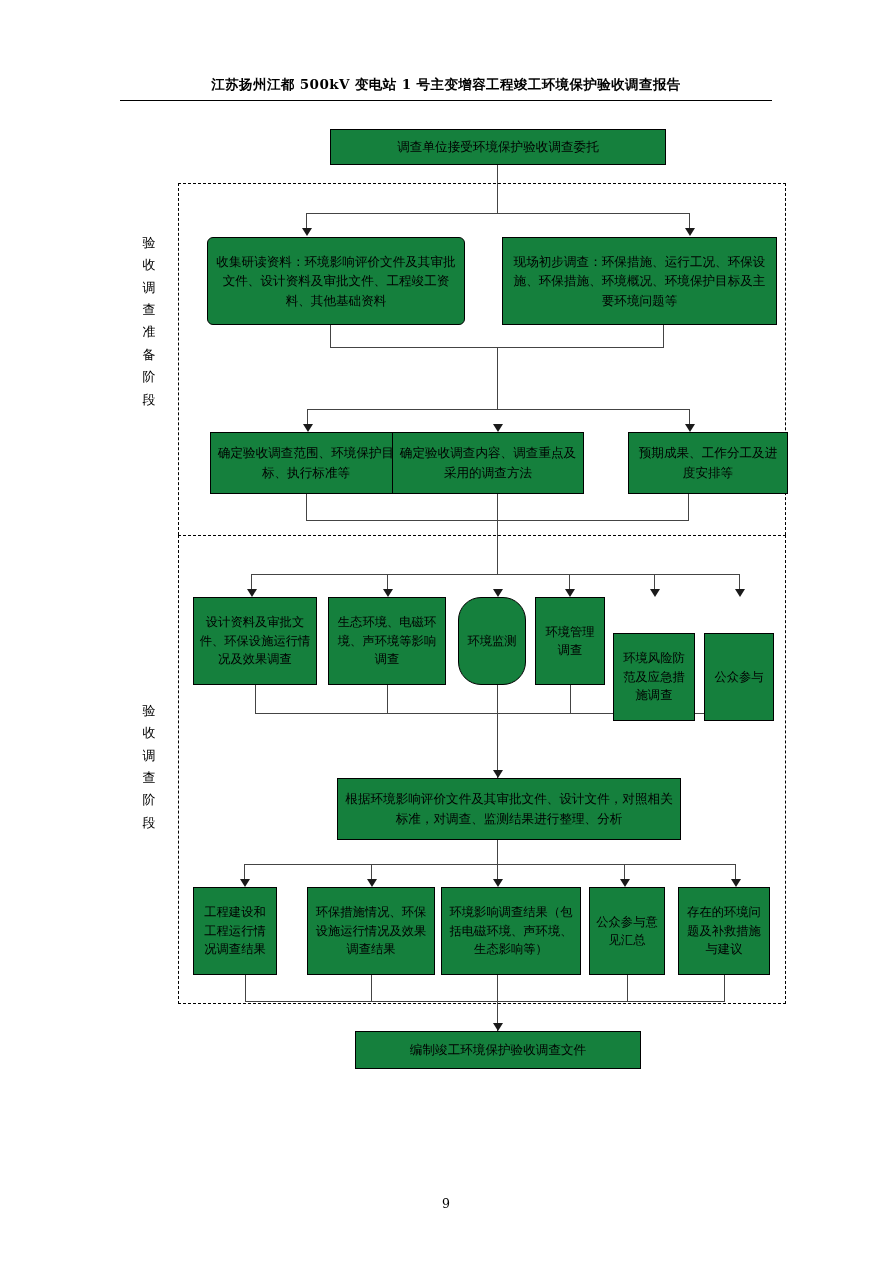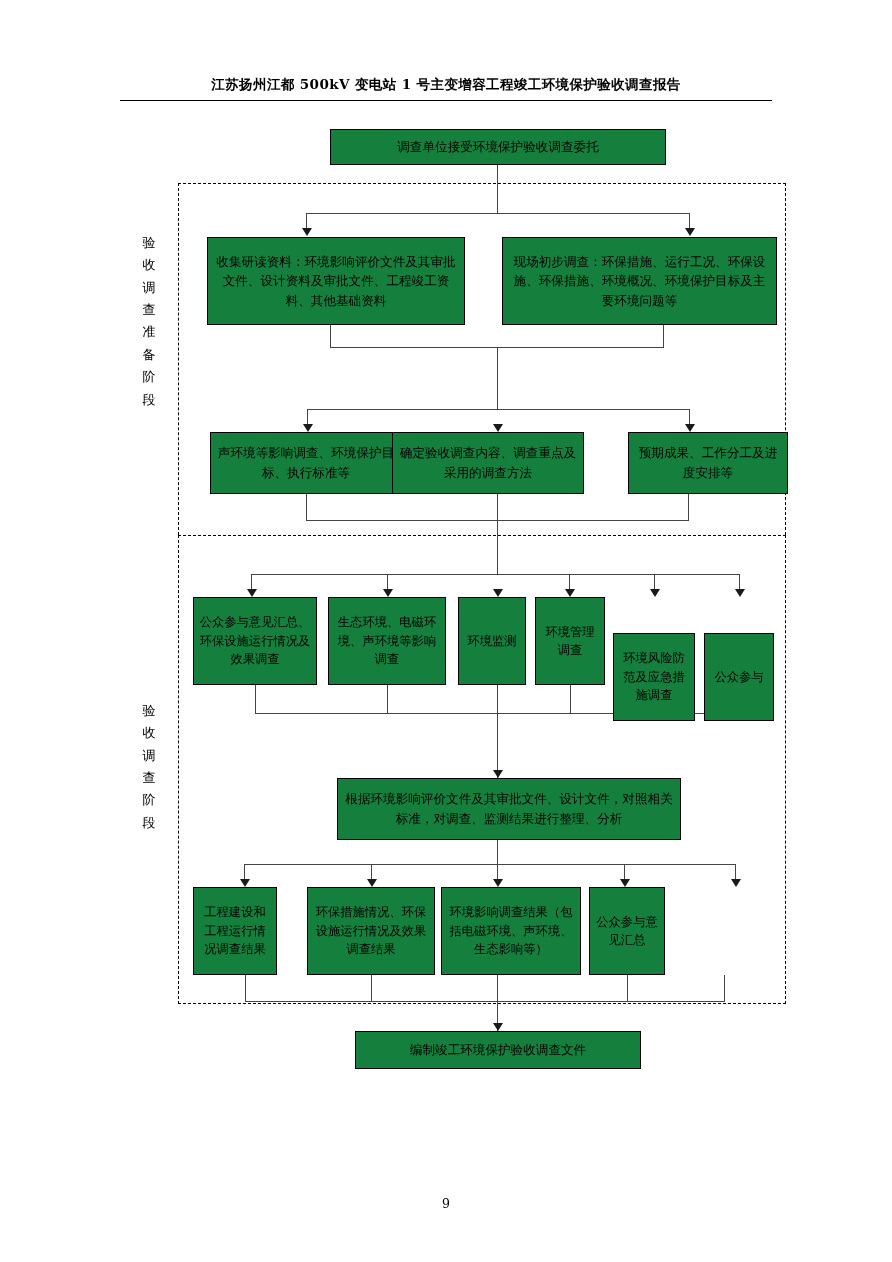--- a/index.html
+++ b/index.html
@@ -100,36 +100,36 @@
 
   <div class="box" style="left:330px;top:129px;width:336px;height:36px;">调查单位接受环境保护验收调查委托</div>
 
   <div class="ln lv" style="left:497px;top:165px;height:48px;"></div>
   <div class="ln lh" style="left:306px;top:213px;width:384px;"></div>
   <div class="ln lv" style="left:306px;top:213px;height:17px;"></div>
   <div class="ln lv" style="left:689px;top:213px;height:17px;"></div>
   <div class="arw" style="left:302px;top:228px;"></div>
   <div class="arw" style="left:685px;top:228px;"></div>
 
-  <div class="box" style="left:207px;top:237px;width:258px;height:88px;">收集研读资料：环境影响评价文件及其审批文件、设计资料及审批文件、工程竣工资料、其他基础资料</div>
+  <div class="box" style="left:207px;top:237px;width:258px;height:88px;border-radius:6px;">收集研读资料：环境影响评价文件及其审批文件、设计资料及审批文件、工程竣工资料、其他基础资料</div>
   <div class="box" style="left:502px;top:237px;width:275px;height:88px;">现场初步调查：环保措施、运行工况、环保设施、环保措施、环境概况、环境保护目标及主要环境问题等</div>
 
   <div class="ln lv" style="left:330px;top:325px;height:22px;"></div>
   <div class="ln lv" style="left:663px;top:325px;height:22px;"></div>
   <div class="ln lh" style="left:330px;top:347px;width:334px;"></div>
   <div class="ln lv" style="left:497px;top:347px;height:62px;"></div>
 
   <div class="ln lh" style="left:307px;top:409px;width:382px;"></div>
   <div class="ln lv" style="left:307px;top:409px;height:17px;"></div>
   <div class="ln lv" style="left:689px;top:409px;height:17px;"></div>
   <div class="arw" style="left:303px;top:424px;"></div>
   <div class="arw" style="left:493px;top:424px;"></div>
   <div class="arw" style="left:685px;top:424px;"></div>
 
-  <div class="box" style="left:210px;top:432px;width:192px;height:62px;">声环境等影响调查、环境保护目标、执行标准等</div>
+  <div class="box" style="left:210px;top:432px;width:192px;height:62px;">确定验收调查范围、环境保护目标、执行标准等</div>
   <div class="box" style="left:392px;top:432px;width:192px;height:62px;">确定验收调查内容、调查重点及采用的调查方法</div>
   <div class="box" style="left:608px;top:432px;width:160px;height:62px;margin-left:20px;">预期成果、工作分工及进度安排等</div>
 
   <div class="ln lv" style="left:306px;top:494px;height:26px;"></div>
   <div class="ln lv" style="left:688px;top:494px;height:26px;"></div>
   <div class="ln lh" style="left:306px;top:520px;width:383px;"></div>
   <div class="ln lv" style="left:497px;top:494px;height:80px;"></div>
 
   <div class="ln lh" style="left:251px;top:574px;width:489px;"></div>
   <div class="ln lv" style="left:251px;top:574px;height:17px;"></div>
@@ -137,23 +137,23 @@
   <div class="ln lv" style="left:387px;top:574px;height:17px;"></div>
   <div class="ln lv" style="left:569px;top:574px;height:17px;"></div>
   <div class="ln lv" style="left:654px;top:574px;height:17px;"></div>
   <div class="arw" style="left:247px;top:589px;"></div>
   <div class="arw" style="left:383px;top:589px;"></div>
   <div class="arw" style="left:493px;top:589px;"></div>
   <div class="arw" style="left:565px;top:589px;"></div>
   <div class="arw" style="left:650px;top:589px;"></div>
   <div class="arw" style="left:735px;top:589px;"></div>
 
-  <div class="box small" style="left:193px;top:597px;width:124px;height:88px;">公众参与意见汇总、环保设施运行情况及效果调查</div>
+  <div class="box small" style="left:193px;top:597px;width:124px;height:88px;">设计资料及审批文件、环保设施运行情况及效果调查</div>
   <div class="box small" style="left:328px;top:597px;width:118px;height:88px;">生态环境、电磁环境、声环境等影响调查</div>
-  <div class="box small" style="left:458px;top:597px;width:68px;height:88px;">环境监测</div>
+  <div class="box small" style="left:458px;top:597px;width:68px;height:88px;border-radius:23px;">环境监测</div>
   <div class="box small" style="left:535px;top:597px;width:70px;height:88px;">环境管理调查</div>
   <div class="box small" style="left:613px;top:597px;width:82px;height:88px;margin-top:36px;">环境风险防范及应急措施调查</div>
   <div class="box small" style="left:704px;top:597px;width:70px;height:88px;margin-top:36px;">公众参与</div>
 
   <div class="ln lv" style="left:255px;top:685px;height:28px;"></div>
   <div class="ln lv" style="left:387px;top:685px;height:28px;"></div>
   <div class="ln lv" style="left:570px;top:685px;height:28px;"></div>
   <div class="ln lv" style="left:654px;top:685px;height:28px;"></div>
   <div class="ln lv" style="left:739px;top:685px;height:28px;"></div>
   <div class="ln lh" style="left:255px;top:713px;width:485px;"></div>
@@ -171,20 +171,21 @@
   <div class="arw" style="left:240px;top:879px;"></div>
   <div class="arw" style="left:367px;top:879px;"></div>
   <div class="arw" style="left:493px;top:879px;"></div>
   <div class="arw" style="left:620px;top:879px;"></div>
   <div class="arw" style="left:731px;top:879px;"></div>
 
   <div class="box small" style="left:193px;top:887px;width:84px;height:88px;">工程建设和工程运行情况调查结果</div>
   <div class="box small" style="left:307px;top:887px;width:128px;height:88px;">环保措施情况、环保设施运行情况及效果调查结果</div>
   <div class="box small" style="left:441px;top:887px;width:140px;height:88px;">环境影响调查结果（包括电磁环境、声环境、生态影响等）</div>
   <div class="box small" style="left:589px;top:887px;width:76px;height:88px;">公众参与意见汇总</div>
+  <div class="box small" style="left:678px;top:887px;width:92px;height:88px;">存在的环境问题及补救措施与建议</div>
 
   <div class="ln lv" style="left:245px;top:975px;height:26px;"></div>
   <div class="ln lv" style="left:371px;top:975px;height:26px;"></div>
   <div class="ln lv" style="left:627px;top:975px;height:26px;"></div>
   <div class="ln lv" style="left:724px;top:975px;height:26px;"></div>
   <div class="ln lh" style="left:245px;top:1001px;width:480px;"></div>
   <div class="ln lv" style="left:497px;top:975px;height:56px;"></div>
   <div class="arw" style="left:493px;top:1023px;"></div>
 
   <div class="box" style="left:355px;top:1031px;width:286px;height:38px;">编制竣工环境保护验收调查文件</div>

